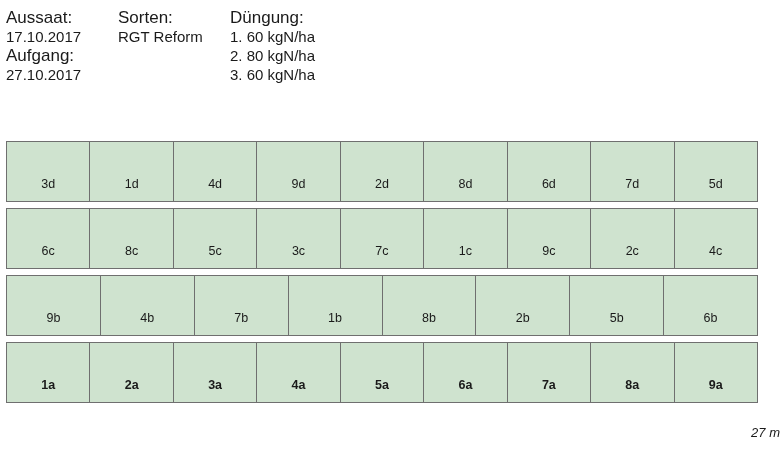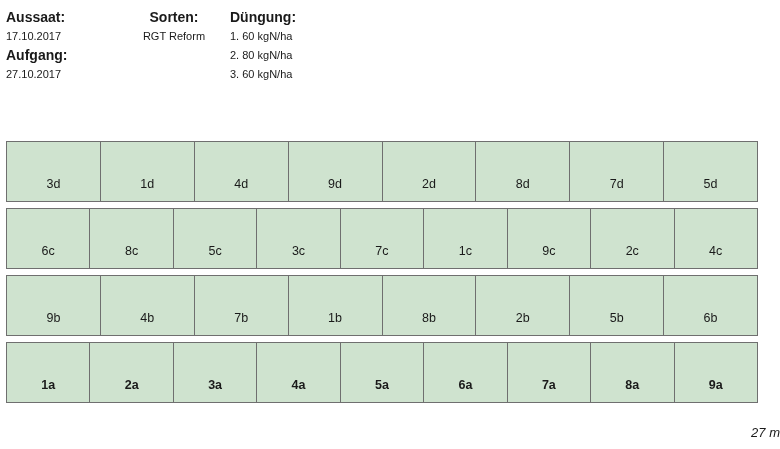--- a/index.html
+++ b/index.html
@@ -24,31 +24,31 @@
     width: 760px;
     display: flex;
     flex-direction: row;
     align-items: flex-start;
   }
   .info-col {
     display: flex;
     flex-direction: column;
   }
   .col-aussaat { width: 112px; }
-  .col-sorten  { width: 112px; align-items: center; }
+  .col-sorten  { width: 112px; }
   .col-duengung{ width: 200px; }
 
   .info-title {
-    font-weight: bold;
-    font-size: 14px;
+    font-weight: normal;
+    font-size: 17px;
     line-height: 19px;
     white-space: nowrap;
   }
   .info-value {
-    font-size: 11px;
+    font-size: 15px;
     line-height: 19px;
     white-space: nowrap;
   }
 
   
   .plot {
     position: absolute;
     left: 6px;
     top: 141px;
     width: 752px;
@@ -134,20 +134,23 @@
     <div class="cell">
         <span class="cell-label">9d</span>
       </div>
     <div class="cell">
         <span class="cell-label">2d</span>
       </div>
     <div class="cell">
         <span class="cell-label">8d</span>
       </div>
     <div class="cell">
+        <span class="cell-label">6d</span>
+      </div>
+    <div class="cell">
         <span class="cell-label">7d</span>
       </div>
     <div class="cell">
         <span class="cell-label">5d</span>
       </div>
   </div>
 
   <div class="row">
     <div class="cell">
         <span class="cell-label">6c</span>

